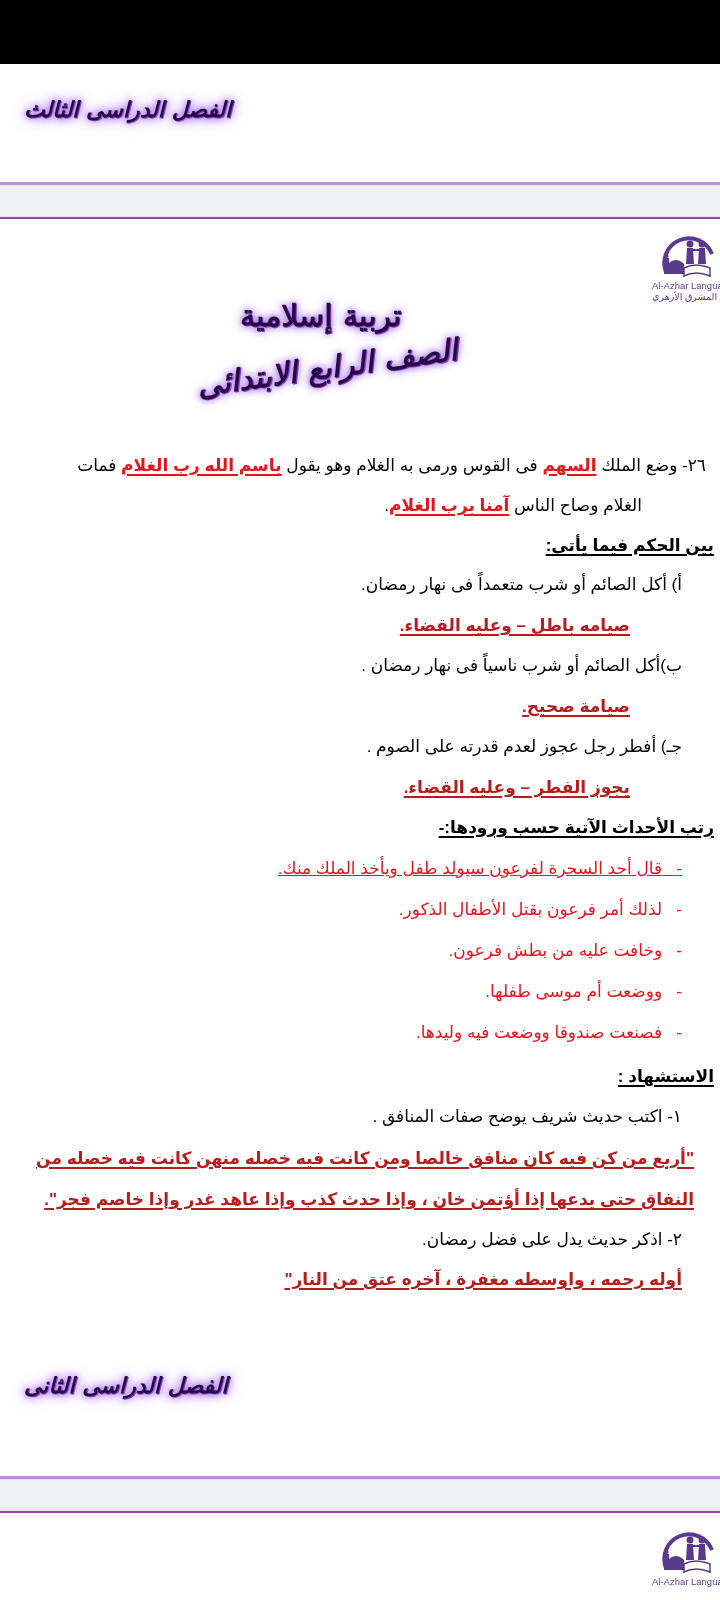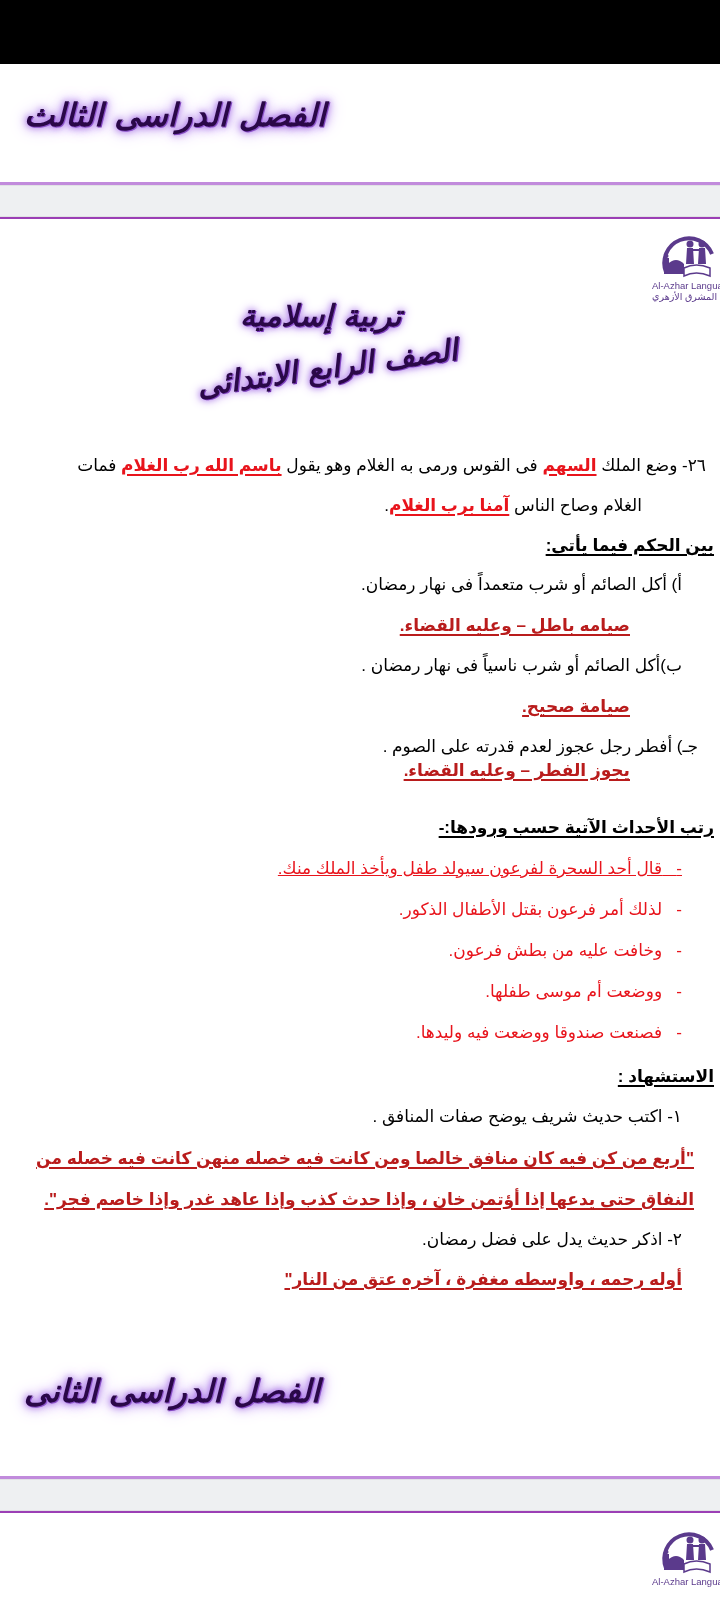--- a/index.html
+++ b/index.html
@@ -4,37 +4,37 @@
 <style>
   * { box-sizing: border-box; margin: 0; padding: 0; }
   html, body { width: 720px; height: 1600px; overflow: hidden; background: #ffffff; }
   body { position: relative; font-family: "Liberation Sans", "DejaVu Sans", sans-serif; color: #000; }
 
   .status-bar { position: absolute; left: 0; top: 0; width: 720px; height: 64px; background: #000; }
 
   .fancy-heading {
     position: absolute; left: 24px;
     font-family: "DejaVu Serif", serif; font-weight: bold; font-style: italic;
-    color: #2a0848; font-size: 32px; direction: rtl;
+    color: #2a0848; font-size: 22px; direction: rtl;
     text-shadow: 0 0 6px #9b5de5, 0 0 12px #b58ae8, 0 0 18px #c9a6f0, 1px 1px 0 #5b1a9a;
     letter-spacing: 0;
   }
   .h1 { top: 96px; }
   .h2 { top: 1372px; }
 
   .page-sep { position: absolute; left: 0; width: 720px; }
   .sep-line { height: 3px; background: #c18bdc; }
   .sep-band { height: 32px; background: #eef0f2; border-top: 1px solid #e0e2e4; border-bottom: 1px solid #e0e2e4; }
   .sep-line2 { height: 2px; background: #9b3fb5; }
 
   .logo { position: absolute; right: 0; width: 100px; height: 70px; overflow: hidden; }
   .logo svg { position: absolute; right: 6px; top: 0; }
   .logo-en { position: absolute; right: -8px; font-size: 9.5px; color: #5b3a8c; white-space: nowrap; }
   .logo-ar { position: absolute; right: -4px; font-size: 9.5px; color: #5b3a8c; white-space: nowrap; direction: rtl; }
-  .title1 { position: absolute; top: 298px; left: 240px; font-family: "DejaVu Serif", serif; font-weight: bold; font-style: italic; font-size: 30px; color: #2a0848;
+  .title1 { position: absolute; top: 298px; left: 240px; font-family: "DejaVu Serif", serif; font-weight: bold; font-size: 30px; color: #2a0848;
             text-shadow: 0 0 6px #9b5de5, 0 0 12px #b58ae8, 1px 1px 0 #5b1a9a; direction: rtl; }
   .title2 { position: absolute; top: 350px; left: 196px; font-family: "DejaVu Serif", serif; font-weight: bold; font-style: italic; font-size: 30px; color: #2a0848;
             text-shadow: 0 0 6px #9b5de5, 0 0 12px #b58ae8, 1px 1px 0 #5b1a9a; direction: rtl; transform: rotate(-8deg); }
 
   .doc { position: absolute; right: 14px; top: 448px; width: 706px; direction: rtl; font-size: 17px; line-height: 1; }
   .line { position: absolute; right: 0; white-space: nowrap; direction: rtl; }
   .red { color: #e8141c; }
   .ans { color: #b91c1c; font-weight: bold; text-decoration: underline; text-decoration-thickness: 2px; text-underline-offset: 3px; text-align: right; }
   .hdr { font-weight: bold; text-decoration: underline; text-decoration-thickness: 1.5px; text-underline-offset: 3px; }
   .kw { color: #e8141c; font-weight: bold; text-decoration: underline; text-decoration-thickness: 2px; text-underline-offset: 3px; }
@@ -80,22 +80,22 @@
   </div>
   <div class="line" style="top:49px; right:64px;">
     <span>الغلام وصاح الناس </span><span class="kw">آمنا برب الغلام</span><span>.</span>
   </div>
 
   <div class="line hdr" style="top:89px; right:-8px;">بين الحكم فيما يأتى:</div>
   <div class="line" style="top:128px; right:24px;">أ)  أكل الصائم أو شرب متعمداً فى نهار رمضان.</div>
   <div class="line ans" style="top:169px; right:76px;">صيامه باطل – وعليه القضاء.</div>
   <div class="line" style="top:209px; right:24px;">ب)أكل الصائم أو شرب ناسياً فى نهار رمضان .</div>
   <div class="line ans" style="top:250px; right:76px;">صيامة صحيح.</div>
-  <div class="line" style="top:290px; right:8px;margin-left:37px;">جـ) أفطر رجل عجوز لعدم قدرته على الصوم .</div>
-  <div class="line ans" style="top:314px; right:76px;">يجوز الفطر – وعليه القضاء.</div>
+  <div class="line" style="top:290px; right:24px;margin-left:37px;">جـ) أفطر رجل عجوز لعدم قدرته على الصوم .</div>
+  <div class="line ans" style="top:331px; right:76px;">يجوز الفطر – وعليه القضاء.</div>
 
   <div class="line hdr" style="top:371px; right:-8px;">رتب الأحداث الآتية حسب ورودها:-</div>
   <div class="line red" style="top:412px; right:24px;text-decoration:underline;"><span class="bullet">-</span>&nbsp;&nbsp;&nbsp;<span>قال أحد السحرة لفرعون سيولد طفل ويأخذ الملك منك.</span></div>
   <div class="line red" style="top:453px; right:24px;"><span class="bullet">-</span>&nbsp;&nbsp;&nbsp;<span>لذلك أمر فرعون بقتل الأطفال الذكور.</span></div>
   <div class="line red" style="top:494px; right:24px;"><span class="bullet">-</span>&nbsp;&nbsp;&nbsp;<span>وخافت عليه من بطش فرعون.</span></div>
   <div class="line red" style="top:535px; right:24px;"><span class="bullet">-</span>&nbsp;&nbsp;&nbsp;<span>ووضعت أم موسى طفلها.</span></div>
   <div class="line red" style="top:576px; right:24px;"><span class="bullet">-</span>&nbsp;&nbsp;&nbsp;<span>فصنعت صندوقا ووضعت فيه وليدها.</span></div>
 
   <div class="line hdr" style="top:620px; right:-8px;">الاستشهاد :</div>
   <div class="line" style="top:660px; right:24px;">١- اكتب حديث شريف يوضح صفات المنافق .</div>

